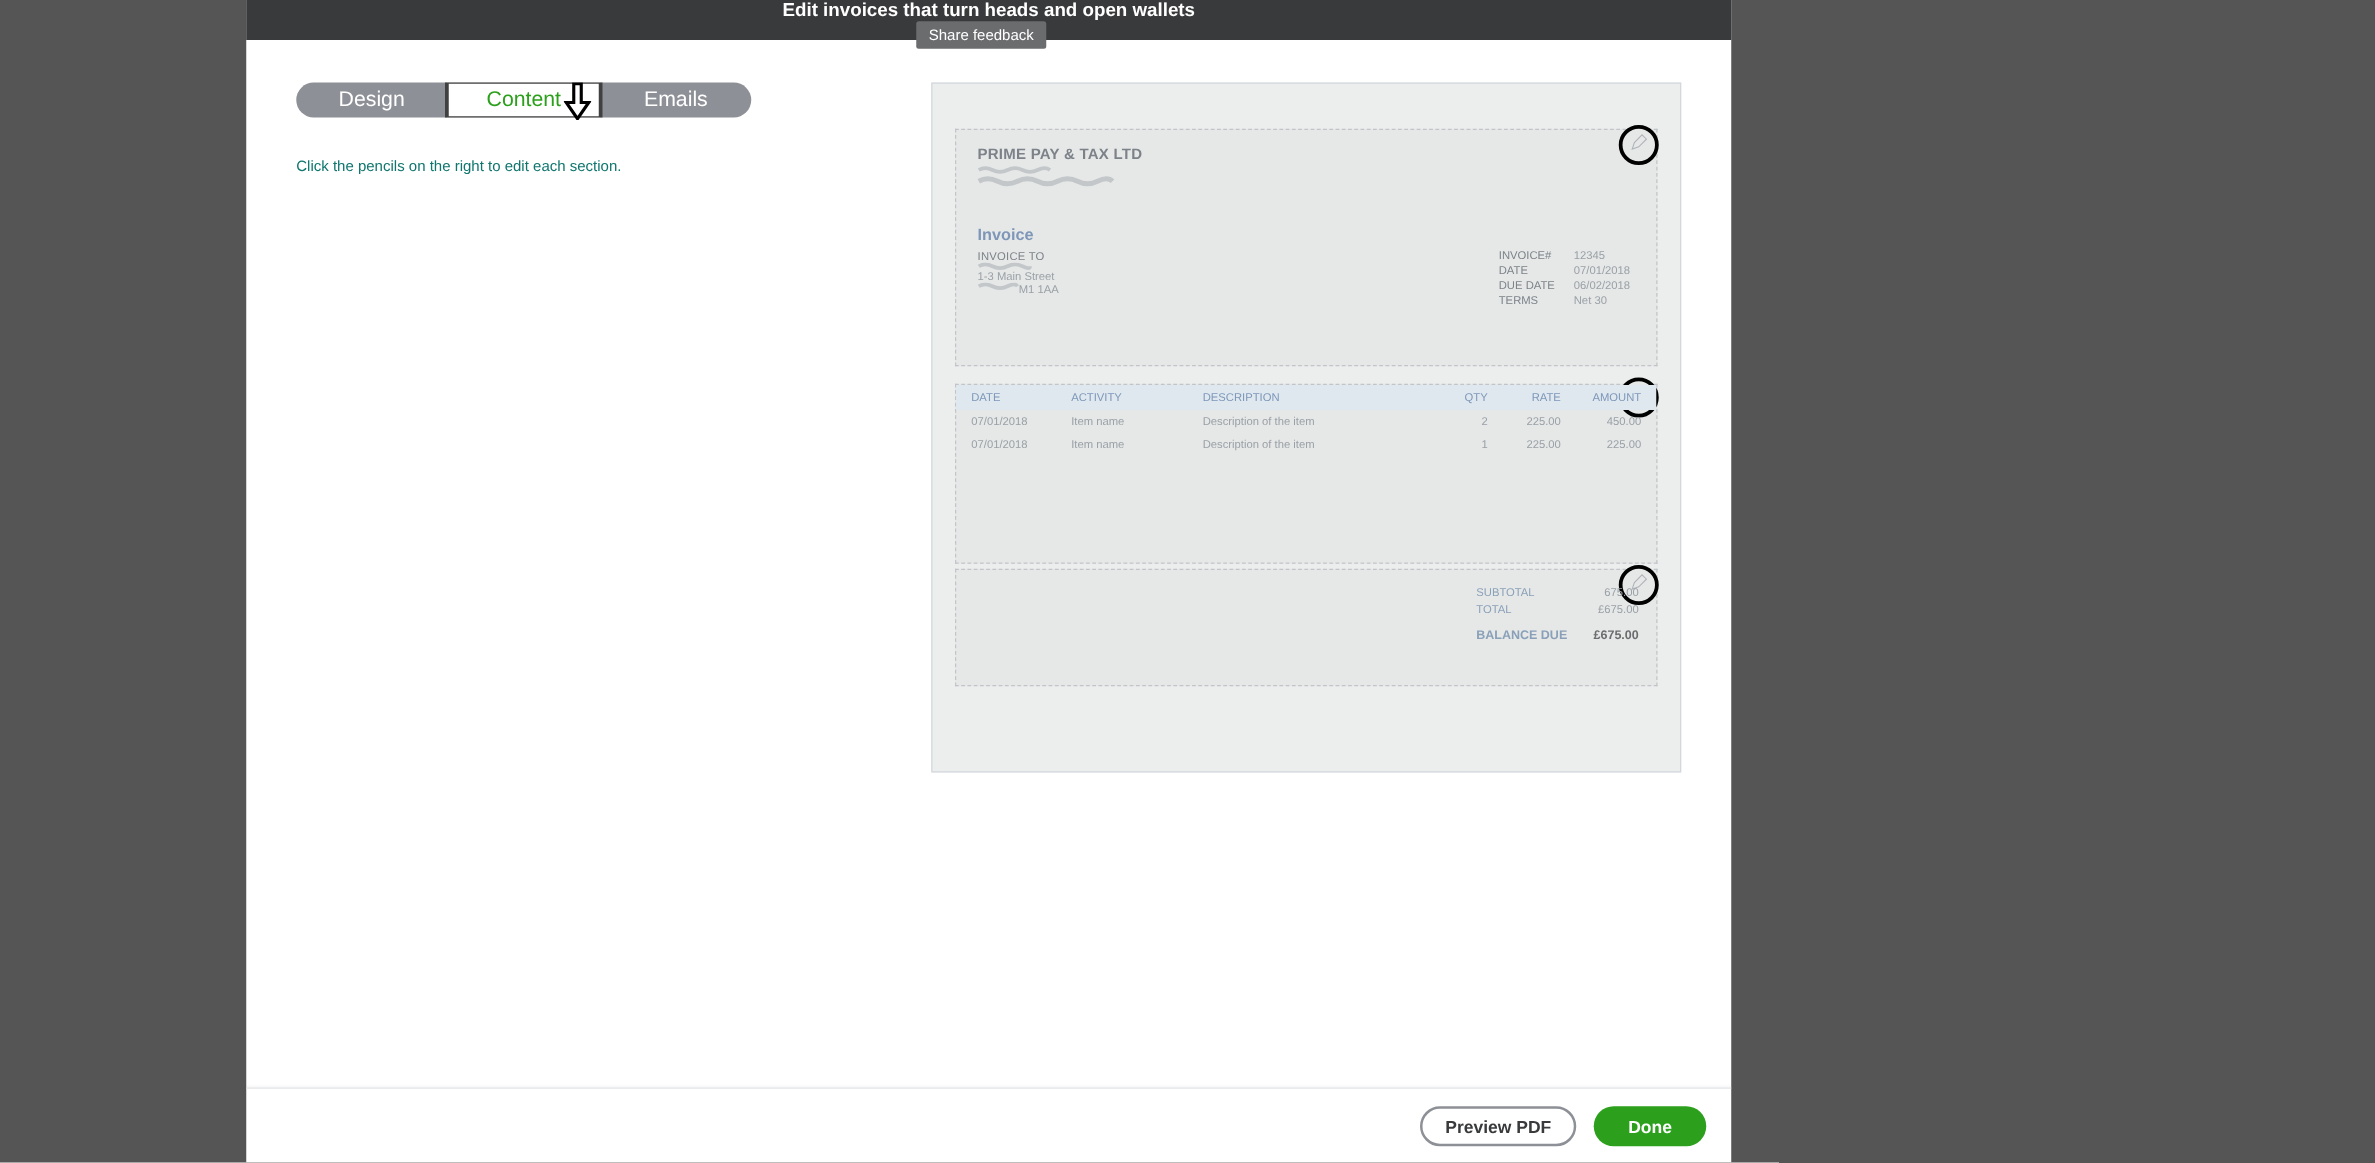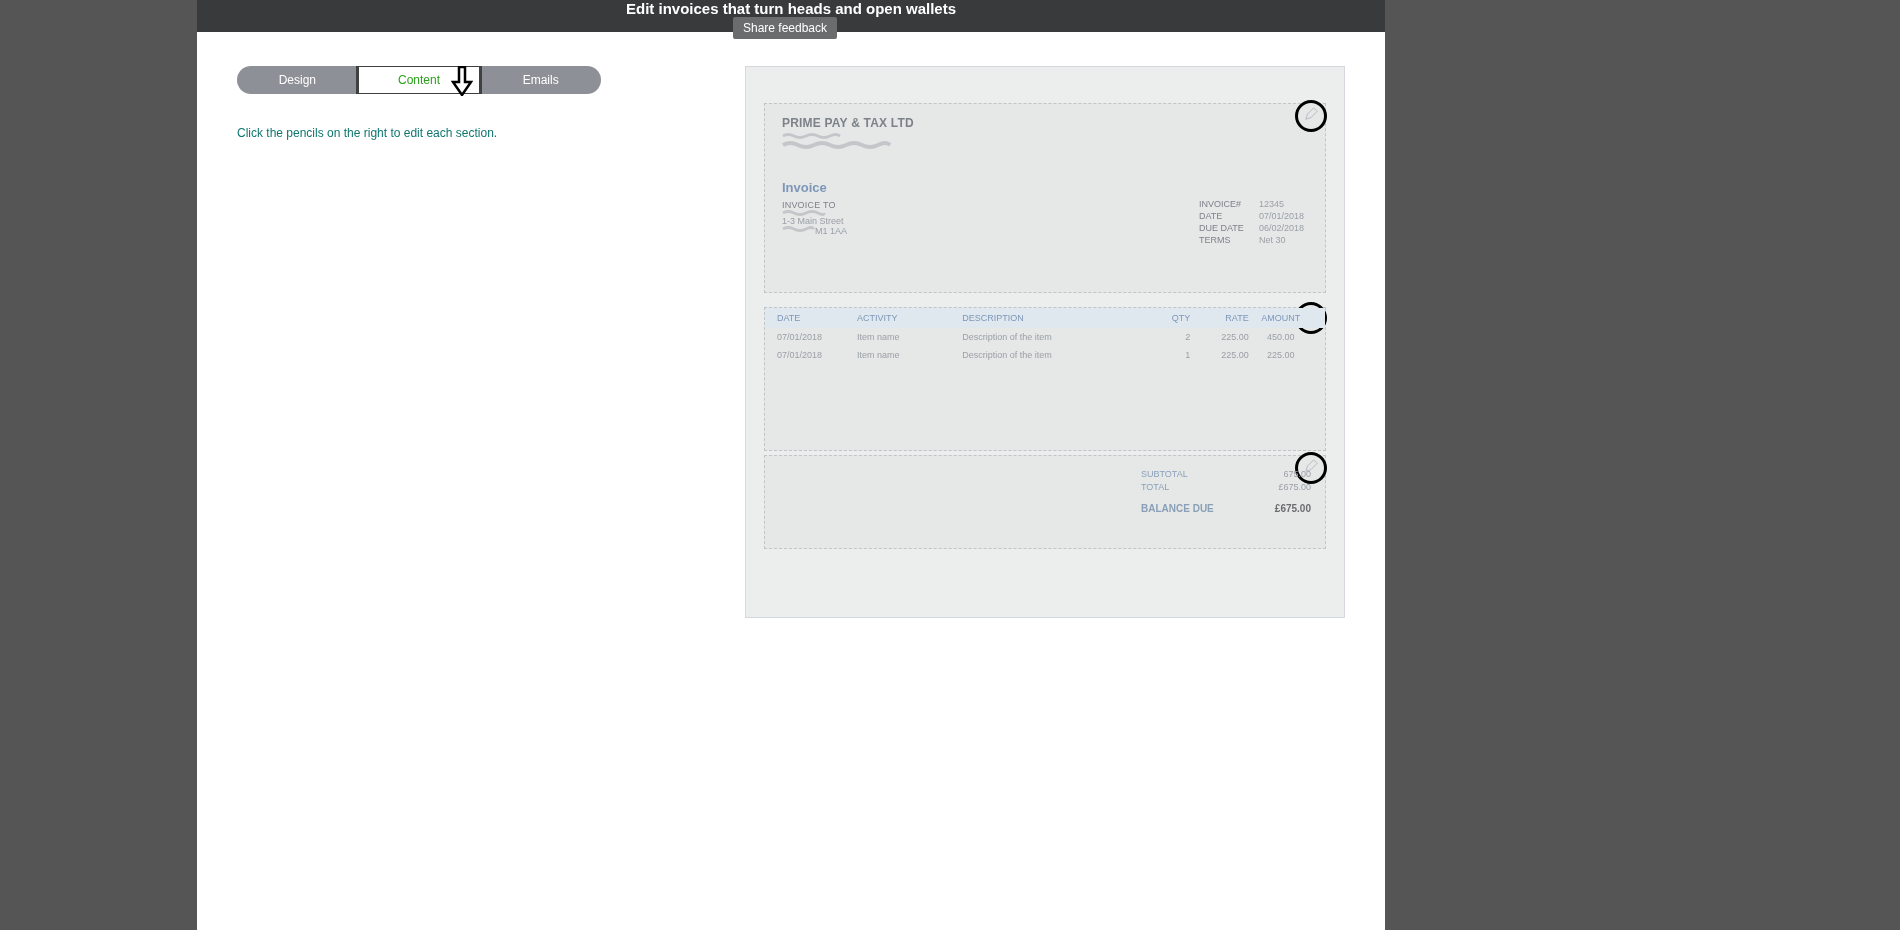--- a/index.html
+++ b/index.html
@@ -59,21 +59,21 @@
   .tabs {
     display: flex;
     background: #8d9096;
     border-radius: 20px;
     overflow: hidden;
     width: 364px;
     height: 28px;
   }
   .tab {
     flex:1; display:flex; align-items:center; justify-content:center;
-    font-size:12px; color:#fff; cursor:pointer;text-align:center;
+    font-size:17px; color:#fff; cursor:pointer;text-align:center;
   }
   .tab.active {
     background:#fff; color:#2ca01c;
     border:3px solid #404040; border-radius:2px;
     margin:-2px;
     font-weight:500;
   }
   .down-arrow {
     position:absolute; left:-2px; top:-33px; width:130px; text-align:center;
     pointer-events:none;
@@ -135,26 +135,26 @@
   .meta { position:absolute; right:14px; top:94px; font-size:9px; color:#7c8288; text-align:right; }
   .meta-row { display:flex; gap:6px; line-height:12px; justify-content:flex-end; }
   .meta-row .lbl { color:#7c8288; min-width:54px; text-align:left; }
   .meta-row .val { color:#9aa0a6; min-width:52px; text-align:left; }
 
   
   .tbl { position:absolute; left:0; right:0; top:0; }
   .thead { display:flex; background:#dfe8ef; height:20px; align-items:center; padding:0 12px; }
   .th { font-size:9px; color:#7e97b8; }
   .c-date{width:82px;} .c-act{width:108px;} .c-desc{width:186px;}
-  .c-qty{width:48px;text-align:right;} .c-rate{width:60px;text-align:right;} .c-amt{width:66px;text-align:center;}
+  .c-qty{width:48px;text-align:right;} .c-rate{width:60px;text-align:right;} .c-amt{width:66px;text-align:right;}
   .trow { display:flex; padding:4px 12px; font-size:9px; color:#9aa0a6; }
 
   
   .totals { position:absolute; right:14px; top:12px; font-size:9px; color:#8aa0b8; text-align:right; }
-  .totals .trow2 { display:flex; justify-content:flex-end; gap:40px; line-height:13px; }
+  .totals .trow2 { display:flex; justify-content:flex-end; line-height:13px; }
   .totals .lbl { color:#8aa0b8; min-width:80px; text-align:left;}
   .totals .val { min-width:50px; text-align:right; color:#9aa0a6;}
   .balance { margin-top:8px; font-size:10px; font-weight:700; color:#6b6c6e; }
   .balance .val { color:#6b6c6e; font-weight:700; }
 
   
   .modal-footer {
     height:60px;
     border-top:1px solid #e3e5e8;
     display:flex; align-items:center; justify-content:flex-end;
@@ -317,13 +317,17 @@
               <span class="lbl">BALANCE DUE</span>
               <span class="val">£675.00</span>
             </div>
         </div>
       </div>
 
     </div>
 
   </div>
 
+  <div class="modal-footer">
+    <button class="btn btn-outline">Preview PDF</button>
+    <button class="btn btn-primary">Done</button>
+  </div>
 </div>
 
 </body></html>

